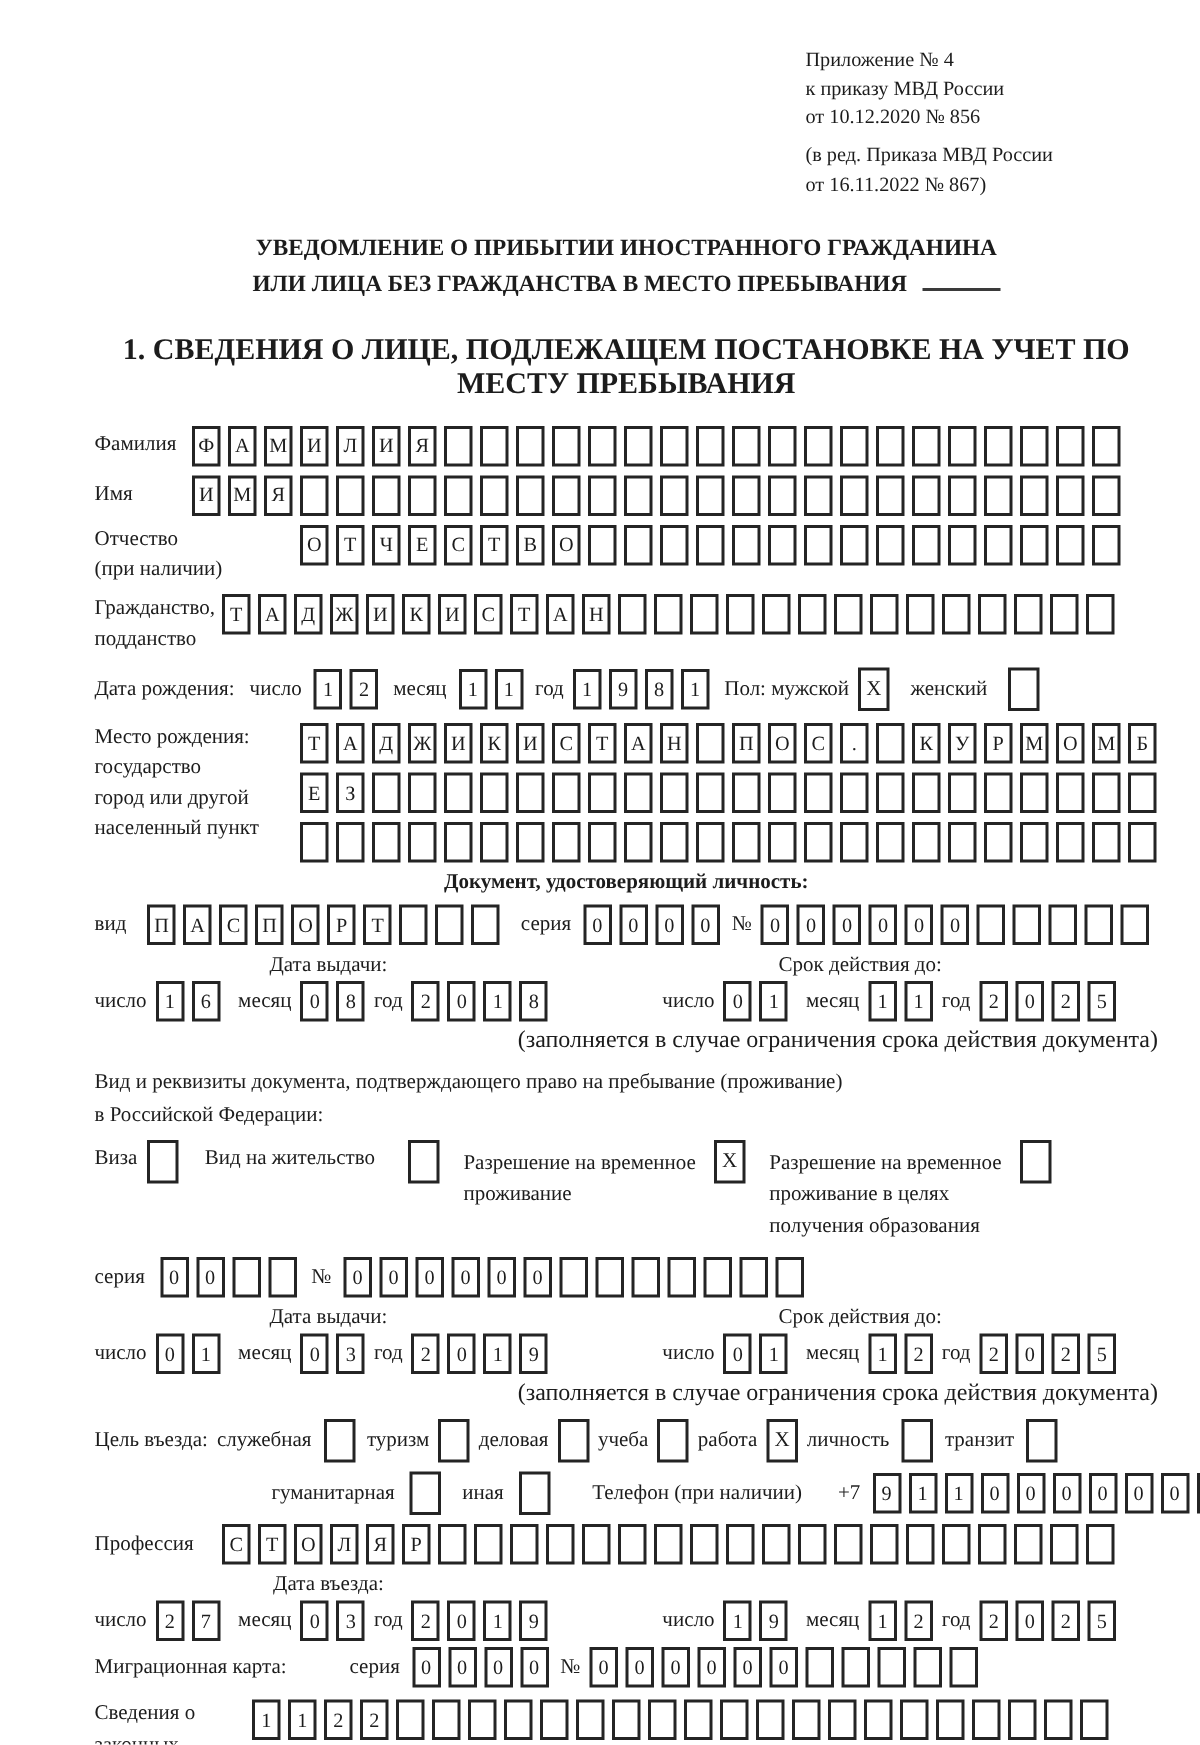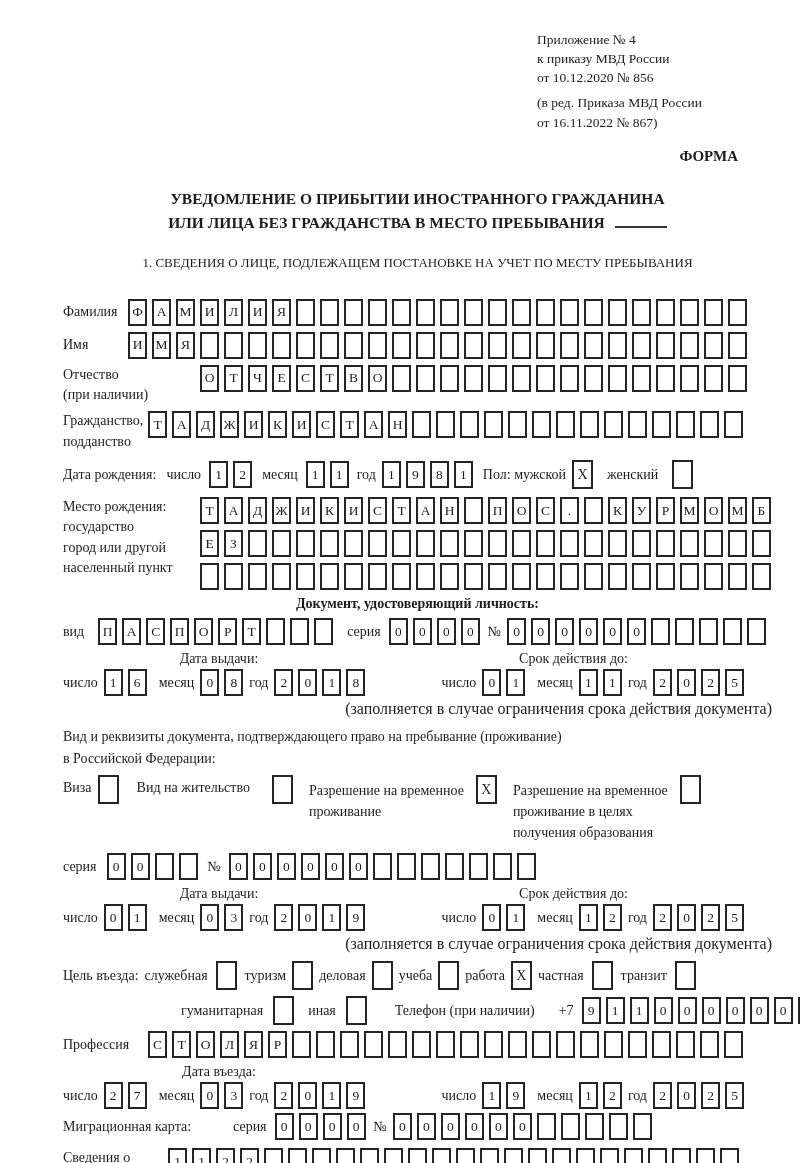--- a/index.html
+++ b/index.html
@@ -9,21 +9,21 @@
 
   
   .ref-wrap{display:flex;justify-content:flex-end;padding-right:40px;}
   .ref-block{width:195px;font-size:13.5px;line-height:1.42;text-align:left;}
   .ref-block .grp2{margin-top:6px;}
   .forma{font-weight:bold;font-size:15px;text-align:right;padding-right:34px;margin-top:16px;}
 
   
   .title{margin-top:22px;text-align:center;font-weight:bold;font-size:15.5px;line-height:1.55;}
   .blank-line{display:inline-block;width:52px;border-bottom:2.5px solid #3a3a3a;height:12px;margin-left:10px;}
-  .sec-head{margin:20px 0 28px 0;text-align:center;font-weight:normal;font-size:13px;}
+  .sec-head{margin:20px 0 16px 0;text-align:center;font-weight:bold;font-size:20px;}
 
   
   .row{display:flex;align-items:center;margin-bottom:6px;}
   .row.top{align-items:flex-start;}
   .lbl{font-size:14px;flex-shrink:0;}
   .lbl2{font-size:14px;line-height:1.45;flex-shrink:0;}
   .cells{display:inline-flex;gap:5px;flex-shrink:0;}
   .cell{box-sizing:content-box;width:15px;height:23px;border:2px solid #242424;
         display:inline-flex;align-items:center;justify-content:center;
         font-size:13.5px;background:#fff;}
@@ -55,21 +55,20 @@
 
   <div class="ref-wrap">
     <div class="ref-block">
       <div>Приложение № 4</div>
       <div>к приказу МВД России</div>
       <div>от 10.12.2020 № 856</div>
       <div class="grp2">(в ред. Приказа МВД России</div>
       <div>от 16.11.2022 № 867)</div>
     </div>
   </div>
-  <div class="forma">ФОРМА</div>
 
   <div class="title">
     <div>УВЕДОМЛЕНИЕ О ПРИБЫТИИ ИНОСТРАННОГО ГРАЖДАНИНА</div>
     <div><span>ИЛИ ЛИЦА БЕЗ ГРАЖДАНСТВА В МЕСТО ПРЕБЫВАНИЯ</span><span class="blank-line"></span></div>
   </div>
 
   <div class="sec-head">1. СВЕДЕНИЯ О ЛИЦЕ, ПОДЛЕЖАЩЕМ ПОСТАНОВКЕ НА УЧЕТ ПО МЕСТУ ПРЕБЫВАНИЯ</div>
 
   <div class="row">
     <span class="lbl w65">Фамилия</span>
@@ -497,21 +496,21 @@
     <span class="lbl gap6">служебная</span>
     <span class="cb gap8"></span>
     <span class="lbl gap8">туризм</span>
     <span class="cb gap6"></span>
     <span class="lbl gap6">деловая</span>
     <span class="cb gap6"></span>
     <span class="lbl gap6">учеба</span>
     <span class="cb gap6"></span>
     <span class="lbl gap6">работа</span>
     <span class="cb gap6">X</span>
-    <span class="lbl gap6">частная</span>
+    <span class="lbl gap6">личность</span>
     <span class="cb gap8"></span>
     <span class="lbl gap8">транзит</span>
     <span class="cb gap8"></span>
   </div>
   <div class="row">
     <span class="lbl" style="margin-left:118px;">гуманитарная</span>
     <span class="cb gap10"></span>
     <span class="lbl gap14">иная</span>
     <span class="cb gap10"></span>
     <span class="lbl" style="margin-left:28px;">Телефон (при наличии)</span>

